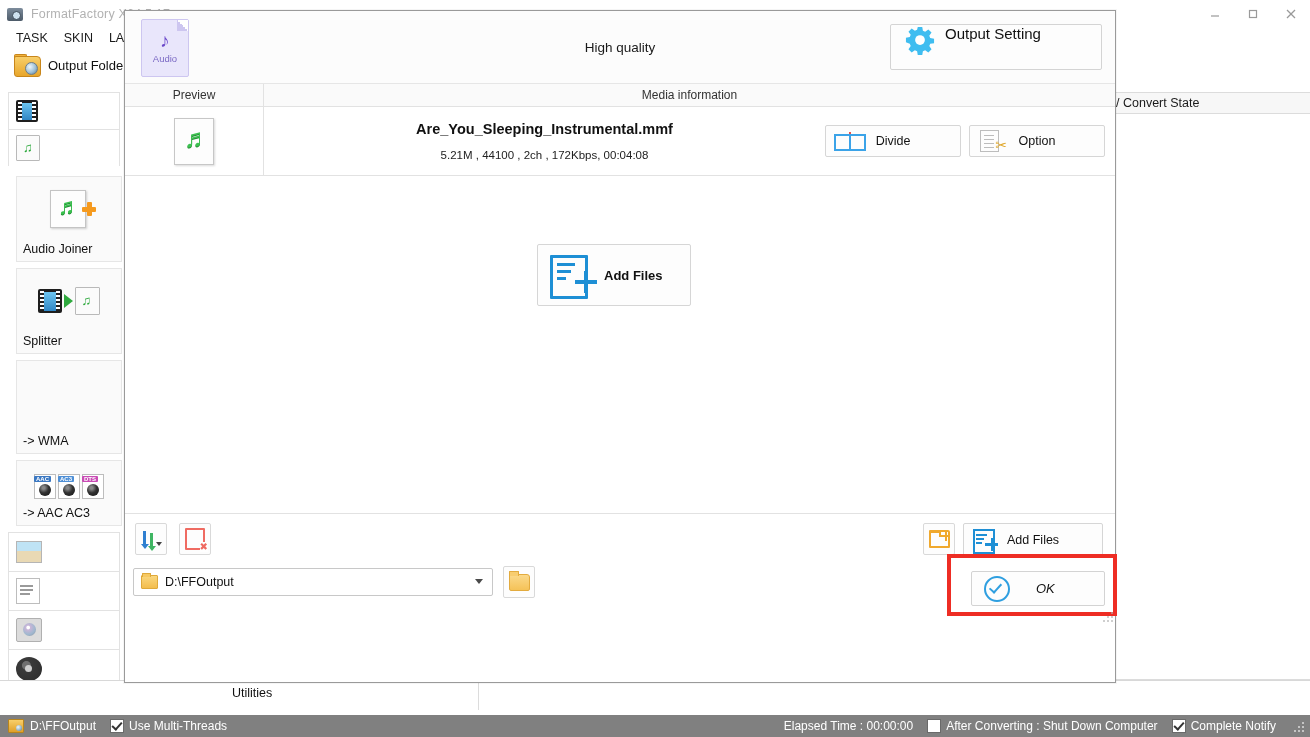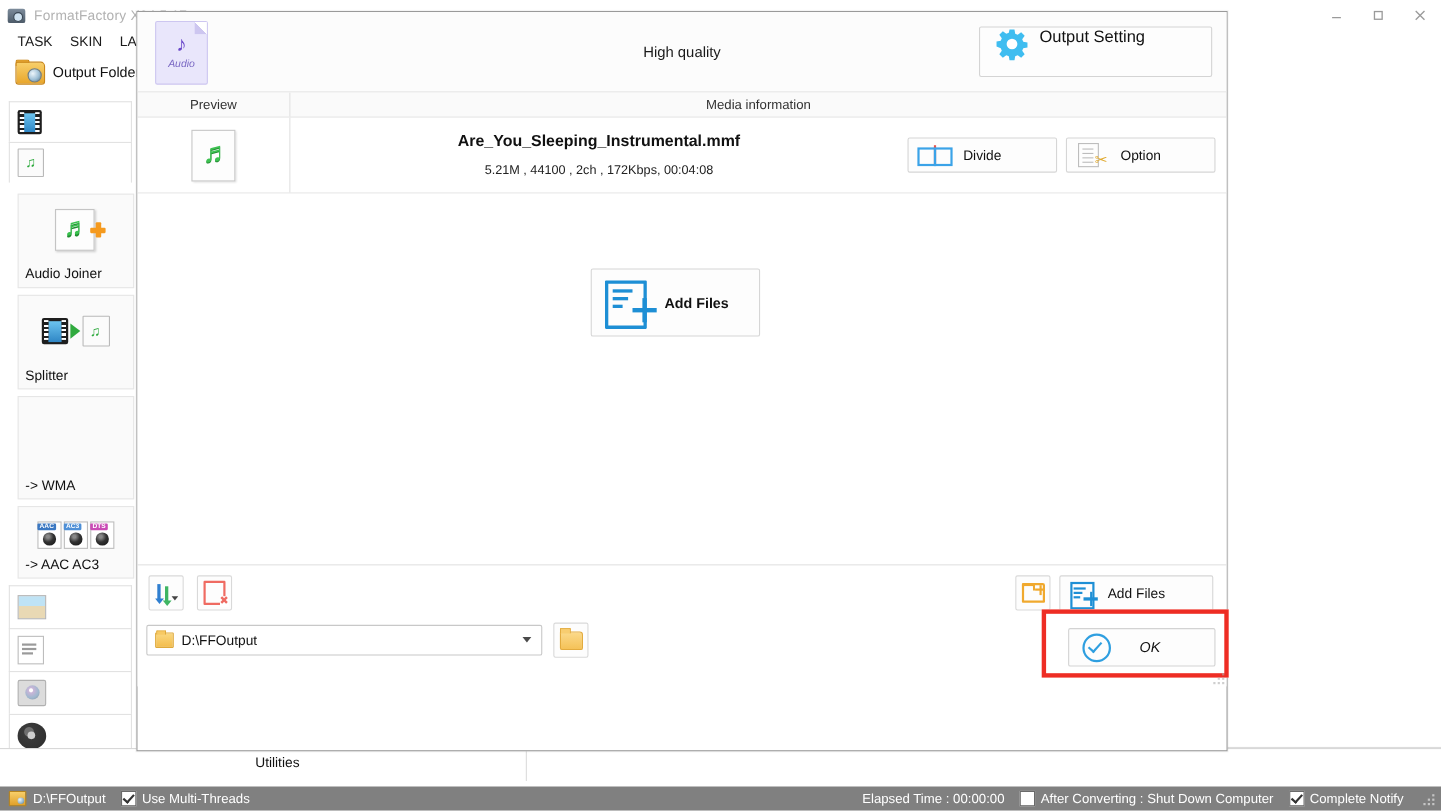--- a/index.html
+++ b/index.html
@@ -225,21 +225,21 @@
   
   .dlg-top { position:relative; height:72px; background:#fcfcfc; border-bottom:1px solid #e6e6e6; }
   .audio-card {
     position:absolute; left:16px; top:8px; width:46px; height:56px;
     background:#e9e6fb; border:1px solid #cdc6f0; border-radius:2px;
     display:flex; flex-direction:column; align-items:center; justify-content:center;
   }
   .audio-card .fold { position:absolute; right:0; top:0; width:11px;height:11px;
       background:linear-gradient(225deg, #ffffff 50%, #cdc6f0 50%); }
   .audio-card .anote { font-size:19px; color:#6a48c9; line-height:1; margin-top:-2px;}
-  .audio-card .alab { font-size:9.5px; color:#7b69c4; margin-top:3px;font-style:italic; }
+  .audio-card .alab { font-size:9.5px; color:#7b69c4; margin-top:3px; }
 
   .hq-text {
     position:absolute; left:0; right:0; top:0; height:72px; display:flex;
     align-items:center; justify-content:center; font-size:13.5px; color:#1a1a1a;
     pointer-events:none;
   }
   .layers-btn {
     position:absolute; right:135px; top:16px; width:38px; height:38px;
     border:1px solid #d6d6d6; background:#fdfdfd; border-radius:2px;
     display:flex; align-items:center; justify-content:center;
@@ -519,20 +519,21 @@
           <div class="cdico">
               <div class="disc"></div>
             </div>
         </div>
         <div class="side-thin" style="height:38px;border-bottom:1px solid #e2e2e2;">
           <div class="reel"></div>
         </div>
       </div>
     </div>
 
+    <div class="convert-header">/ Convert State</div>
     <div class="convert-body"></div>
 
     <div class="utilities-row"></div>
     <div class="utilities-label">Utilities</div>
     <div class="util-divider"></div>
   </div>
 
   <div class="dialog">
 
 

